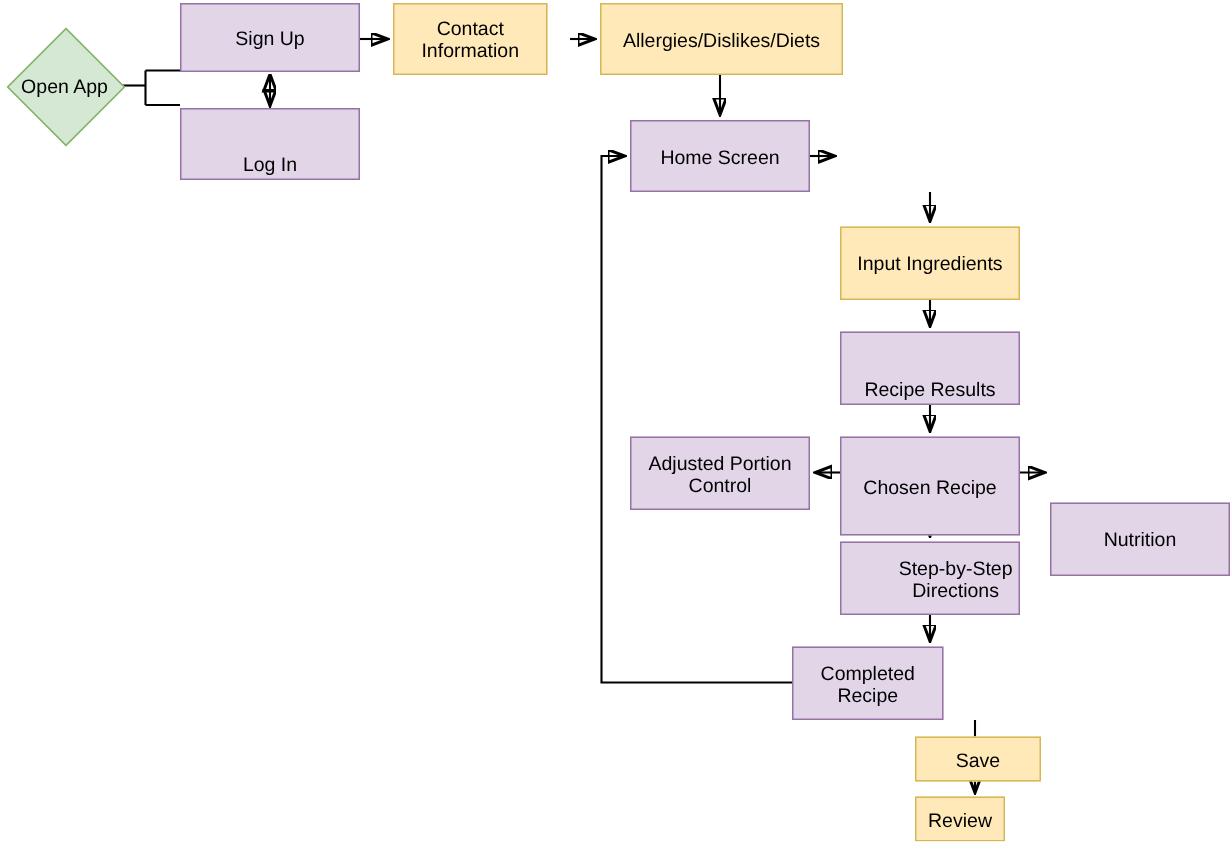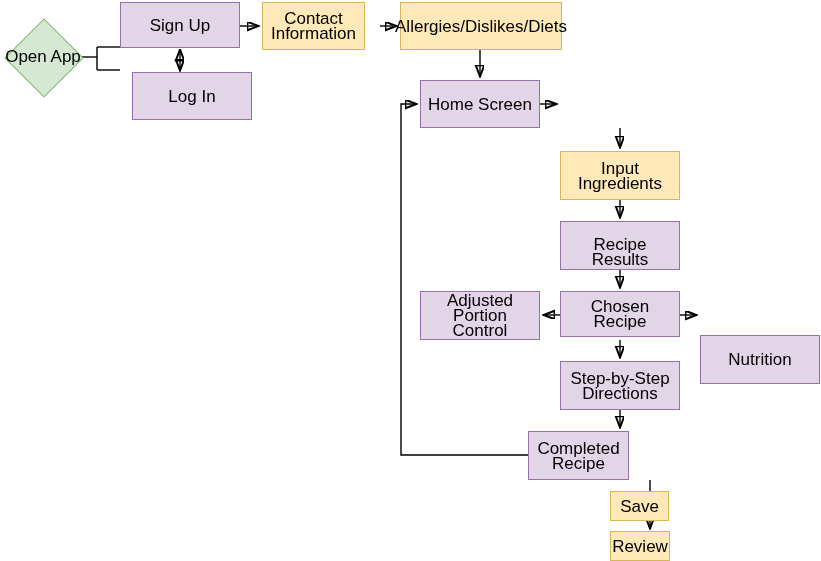--- a/index.html
+++ b/index.html
@@ -15,21 +15,21 @@
     font-family: "Liberation Sans", sans-serif;
     overflow: hidden;
   }
   .node {
     position: absolute;
     box-sizing: border-box;
     display: flex;
     align-items: center;
     justify-content: center;
     text-align: center;
-    font-size: 17px;
+    font-size: 13px;
     line-height: 15px;
     color: #000000;
     border-width: 1px;
     border-style: solid;
     white-space: pre-line;
     padding: 2px 4px;
   }
   .purple {
     background: #e1d5e7;
     border-color: #9673a6;
@@ -52,21 +52,21 @@
     height: 54px;
     margin-left: -27px;
     margin-top: -27px;
     background: #d5e8d4;
     border: 1px solid #82b366;
     transform: rotate(45deg);
   }
   .diamond-label {
     position: relative;
     z-index: 2;
-    font-size: 17px;
+    font-size: 13px;
     color: #000000;
     white-space: nowrap;
   }
   svg.edges {
     position: absolute;
     left: 0;
     top: 0;
     width: 821px;
     height: 561px;
     pointer-events: none;
@@ -130,21 +130,21 @@
 
   <div class="diamond-wrap" style="left:5px; top:18px; width:76px; height:78px;">
     <div class="diamond-shape"></div>
     <span class="diamond-label">Open App</span>
   </div>
 
   <div class="node purple" style="left:120px; top:2px; width:120px; height:46px;">
     <span>Sign Up</span>
   </div>
 
-  <div class="node purple" style="left:132px; top:72px; width:120px; height:48px;">
+  <div class="node purple" style="left:120px; top:72px; width:120px; height:48px;align-items:flex-end;">
     <span>Log In</span>
   </div>
 
   <div class="node yellow" style="left:262px; top:2px; width:103px; height:48px;">
     <span>Contact Information</span>
   </div>
 
   <div class="node yellow" style="left:400px; top:2px; width:162px; height:48px;">
     <span>Allergies/Dislikes/Diets</span>
   </div>
@@ -160,38 +160,38 @@
 
   <div class="node purple" style="left:560px; top:221px; width:120px; height:49px;align-items:flex-end;">
     <span>Recipe Results</span>
   </div>
 
   <div class="node purple" style="left:420px; top:291px; width:120px; height:49px;justify-content:center;">
     <span>Adjusted Portion
 Control</span>
   </div>
 
-  <div class="node purple" style="left:560px; top:291px; width:120px; height:46px;">
+  <div class="node purple" style="left:560px; top:291px; width:120px; height:66px;">
     <span>Chosen Recipe</span>
   </div>
 
   <div class="node purple" style="left:700px; top:291px; width:120px; height:49px;margin-top:44px;">
     <span>Nutrition</span>
   </div>
 
-  <div class="node purple" style="left:560px; top:361px; width:120px; height:49px;">
+  <div class="node purple" style="left:560px; top:361px; width:120px; height:49px;justify-content:flex-end;">
     <span>Step-by-Step
 Directions</span>
   </div>
 
   <div class="node purple" style="left:528px; top:431px; width:101px; height:49px;">
     <span>Completed Recipe</span>
   </div>
 
-  <div class="node yellow" style="left:610px; top:491px; width:59px; height:30px;">
+  <div class="node yellow" style="left:610px; top:491px; width:84px; height:30px;">
     <span>Save</span>
   </div>
 
   <div class="node yellow" style="left:610px; top:531px; width:60px; height:30px;">
     <span>Review</span>
   </div>
 
 </div>
 
 </body></html>

